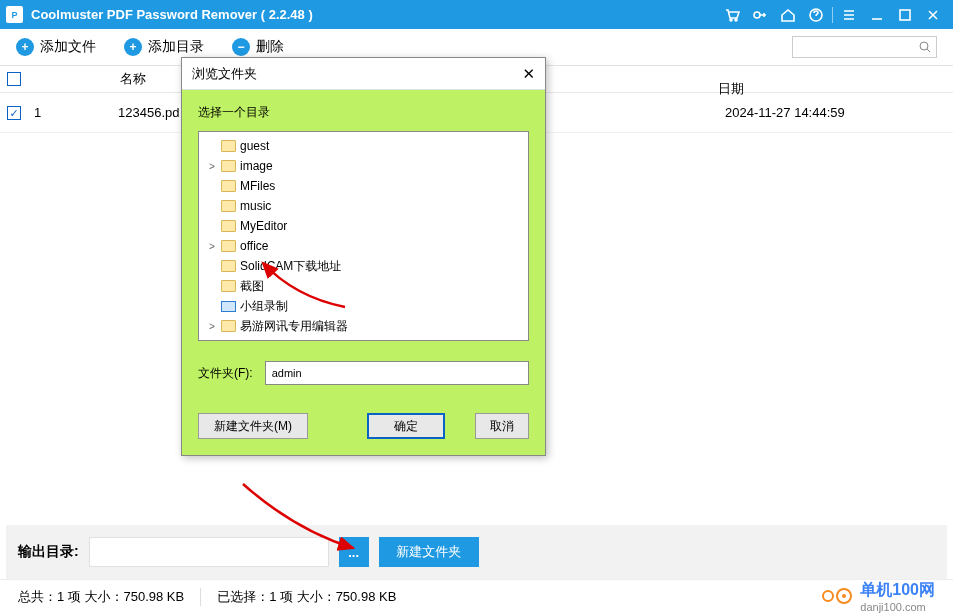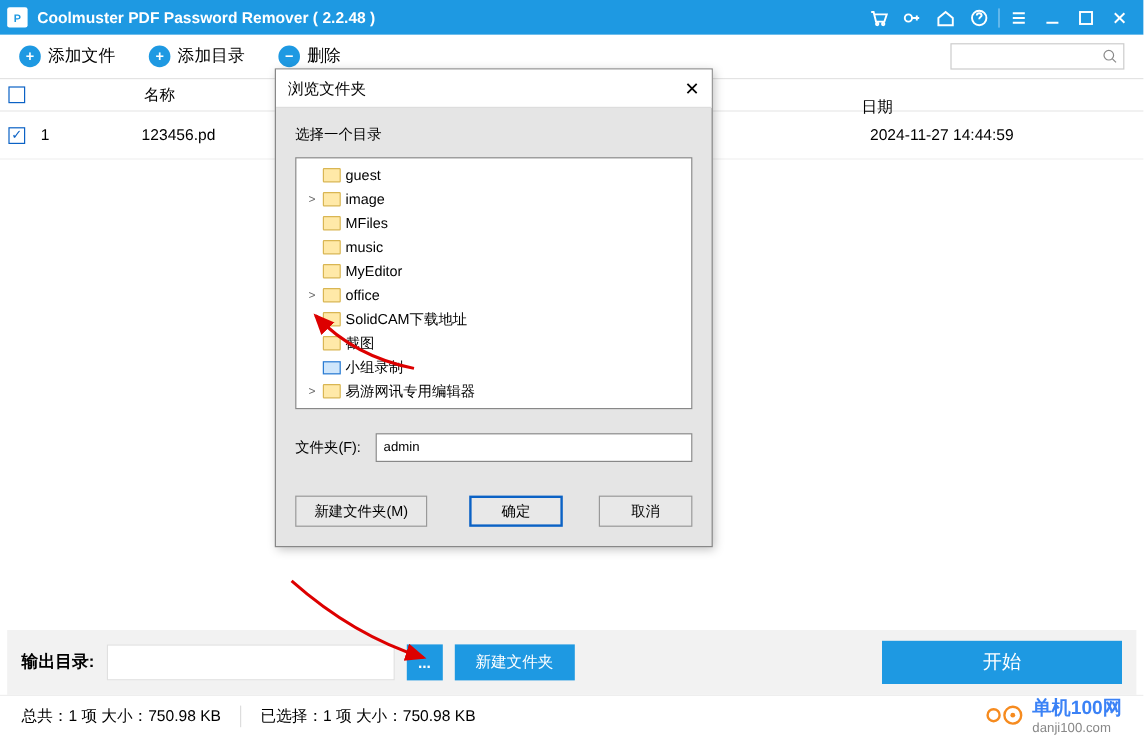--- a/index.html
+++ b/index.html
@@ -38,37 +38,37 @@
 .bottom-bar .open { width: 100px; height: 30px; background: #1e99e2; color: #fff; display: flex; align-items: center; justify-content: center; cursor: pointer; }
 .bottom-bar .start { margin-left: auto; width: 200px; height: 36px; background: #1e99e2; color: #fff; display: flex; align-items: center; justify-content: center; font-size: 16px; cursor: pointer; }
 
 .status-bar { position: absolute; bottom: 0; left: 0; right: 0; height: 34px; display: flex; align-items: center; padding: 0 18px; font-size: 13px; gap: 16px; border-top: 1px solid #eee; }
 .status-bar .sep2 { width: 1px; height: 18px; background: #ddd; }
 .status-bar .logo { margin-left: auto; display: flex; align-items: center; gap: 6px; }
 .status-bar .logo .circ { width: 12px; height: 12px; border: 2px solid #f68b1f; border-radius: 50%; }
 .status-bar .logo .txt1 { color: #3b82f6; font-size: 16px; font-weight: bold; }
 .status-bar .logo .txt2 { color: #888; font-size: 11px; }
 
-.dialog { position: absolute; left: 181px; top: 57px; width: 365px; background: #e5e5e5; border: 1px solid #888; box-shadow: 2px 2px 8px rgba(0,0,0,.25); margin-left: 48px; }
+.dialog { position: absolute; left: 181px; top: 57px; width: 365px; background: #bef264; border: 1px solid #888; box-shadow: 2px 2px 8px rgba(0,0,0,.25); }
 .dialog .dlg-title { height: 32px; display: flex; align-items: center; padding: 0 10px; font-size: 13px; background: #fff; border-bottom: 1px solid #ddd; }
 .dialog .dlg-title .close { margin-left: auto; cursor: pointer; font-size: 15px; }
 .dialog .dlg-body { padding: 14px 16px 16px; }
 .dialog .sel-label { font-size: 12px; margin-bottom: 10px; }
 .dialog .tree { background: #fff; border: 1px solid #888; height: 210px; overflow-y: scroll; padding: 4px 0; }
 .dialog .tree .item { display: flex; align-items: center; height: 20px; font-size: 12px; padding-left: 8px; gap: 4px; cursor: pointer; }
 .dialog .tree .item .exp { width: 10px; color: #666; font-size: 10px; text-align: center; }
 .dialog .tree .item .folder { width: 15px; height: 12px; background: #ffe9a8; border: 1px solid #d9b653; border-radius: 1px; }
 .dialog .tree .item .monitor { width: 15px; height: 11px; border: 1.5px solid #2b7cd3; background: #cfe6fb; }
 .dialog .folder-row { display: flex; align-items: center; margin-top: 20px; gap: 12px; font-size: 12px; }
 .dialog .folder-row .inp { flex: 1; height: 24px; border: 1px solid #888; background: #fff; padding: 0 6px; font-size: 11px; }
 .dialog .dlg-btns { display: flex; gap: 30px; margin-top: 28px; align-items: center; }
 .dialog .dlg-btns .btn { height: 26px; border: 1px solid #999; background: #e8e8e8; display: flex; align-items: center; justify-content: center; font-size: 12px; cursor: pointer; }
 .dialog .dlg-btns .new { width: 110px; }
 .dialog .dlg-btns .ok { width: 78px; border: 2px solid #0b62c5; margin-left: auto; }
-.dialog .dlg-btns .cancel { width: 78px; }
+.dialog .dlg-btns .cancel { width: 54px; }
 
 .arrow { position: absolute; pointer-events: none; }
 .arrow svg { overflow: visible; }
 </style>
 </head>
 <body>
 
 <div class="title-bar">
   <div class="app-icon">P</div>
   <div class="title">Coolmuster PDF Password Remover   ( 2.2.48 )</div>
@@ -158,21 +158,20 @@
   <div class="col" style="width:370px">123456.pd</div>
   <div class="col c-pwd"></div>
   <div class="col" style="padding-left:62px">2024-11-27 14:44:59</div>
 </div>
 
 <div class="bottom-bar">
   <span class="lbl">输出目录:</span>
   <div class="outinp"></div>
   <div class="browse">...</div>
   <div class="open">新建文件夹</div>
-  <div class="start">开始</div>
 </div>
 
 <div class="status-bar">
   <span>总共：1 项 大小：750.98 KB</span>
   <div class="sep2"></div>
   <span>已选择：1 项 大小：750.98 KB</span>
   <div class="logo">
     <div style="position:relative;width:32px;height:22px">
       <div class="circ" style="position:absolute;left:0;top:4px"></div>
       <div class="circ" style="position:absolute;left:14px;top:2px;width:16px;height:16px"></div>

